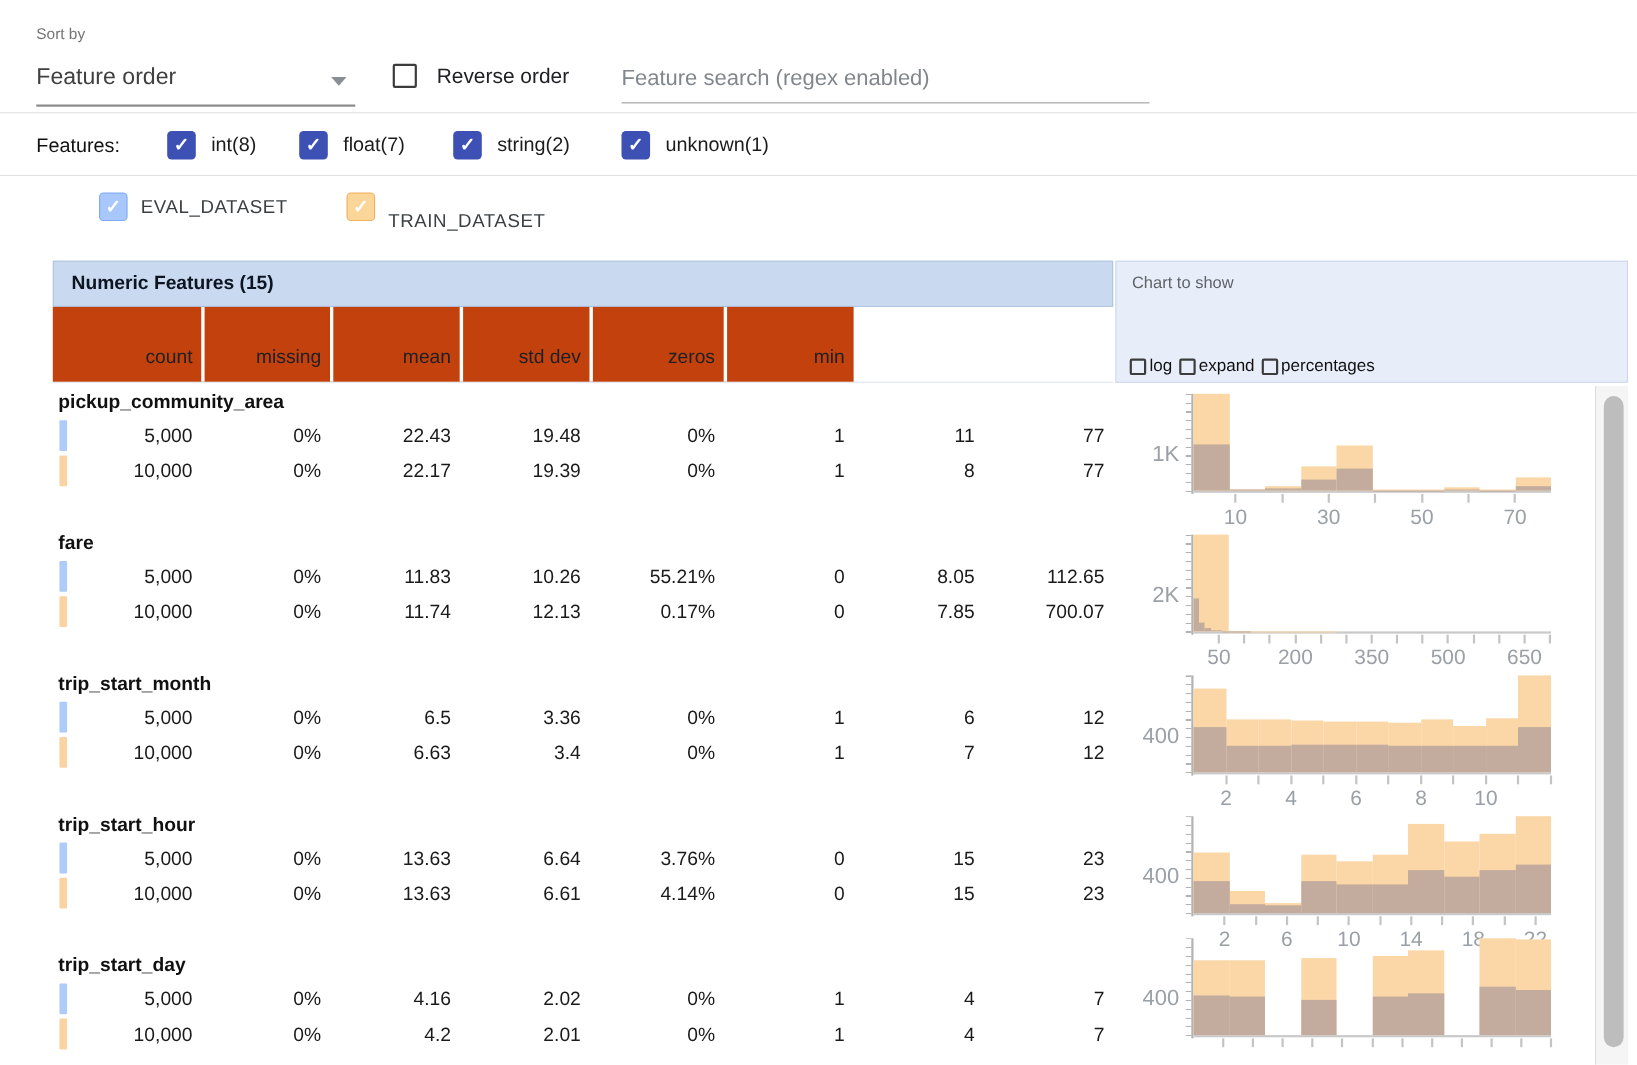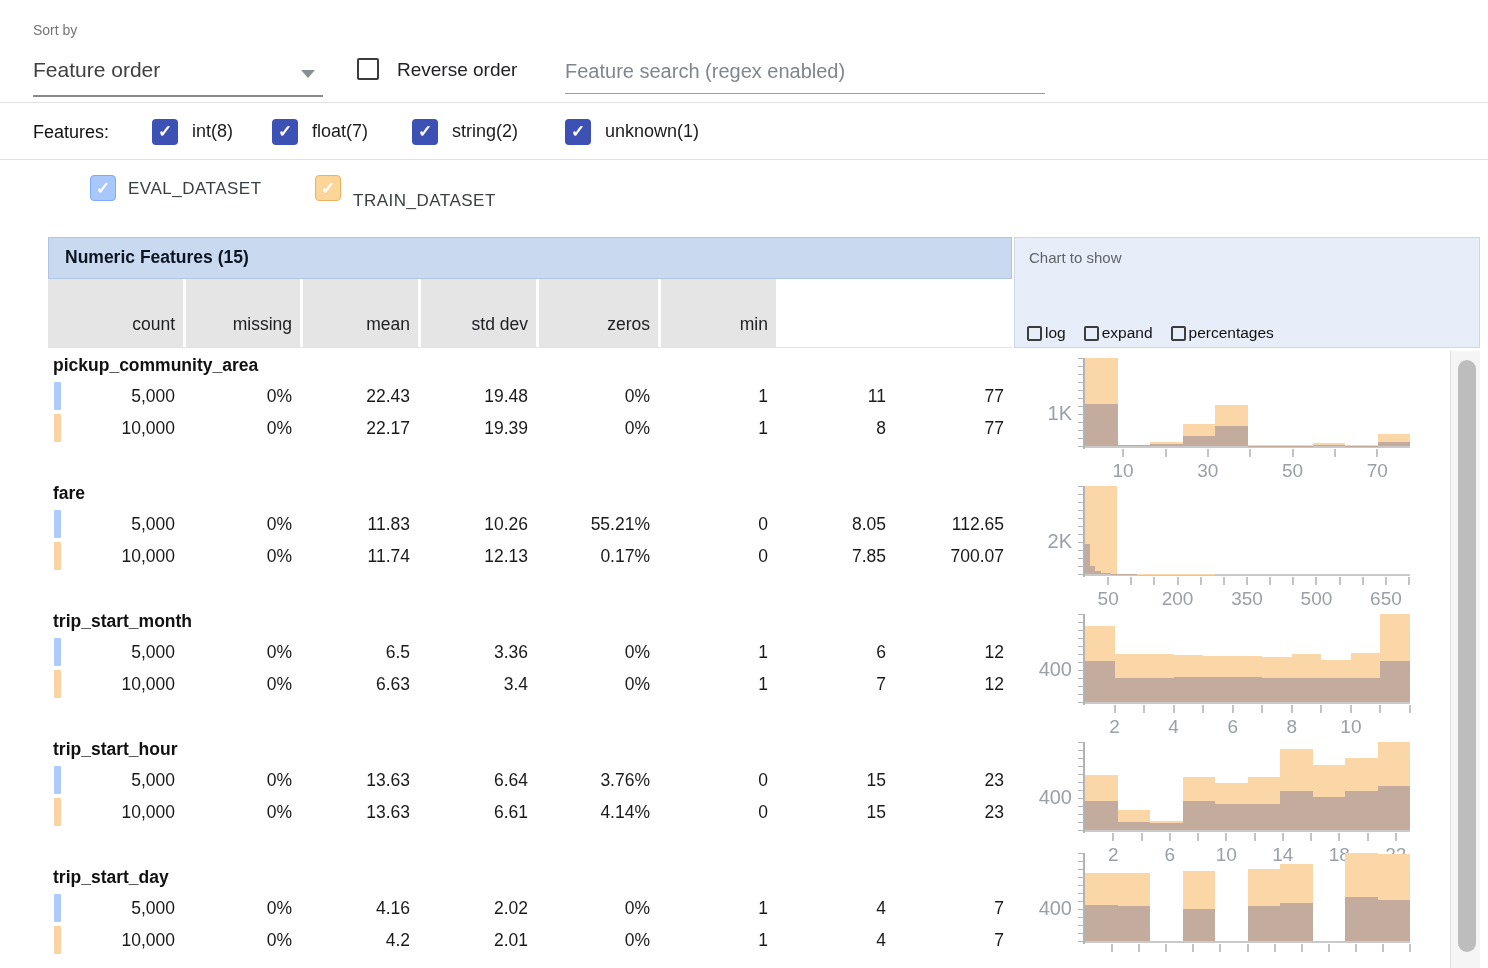--- a/index.html
+++ b/index.html
@@ -43,29 +43,29 @@
   .band-title { position:absolute; left:16px; top:9px; font-size:17.5px; font-weight:bold; color:#0d1522; }
 
   
   .chart-panel { position:absolute; left:1014px; top:237px; width:466px; height:111px;
                  background:#e8eef9; border:1px solid #ccd7ea; }
   .cts-label { position:absolute; left:14px; top:11px; font-size:15px; color:#5f6368; }
   .cts-select { position:absolute; left:14px; top:32px; width:253px; height:38px;
                 border-bottom:2px solid #8a8a8a; cursor:pointer; }
   .cts-value { position:absolute; left:0; top:2px; font-size:20px; color:#1b1b1b; }
   .cts-select .dd-arrow { right:18px; top:14px; }
-  .cts-opts { position:absolute; left:12px; top:86px; display:flex; gap:18px; align-items:center;text-align:right; }
+  .cts-opts { position:absolute; left:12px; top:86px; display:flex; gap:6px; align-items:center;text-align:right; }
   .cts-opt  { display:flex; align-items:center; gap:3px; font-size:15.5px; color:#111; }
   .cts-opt .box { width:15px; height:15px; border:2px solid #3c3c3c; border-radius:2px; background:transparent; cursor:pointer; }
 
   
   .stats-grid { display:grid; grid-template-columns:135px 117px 118px 118px 122px 118px 118px 118px; }
   .stats-header { position:absolute; left:48px; top:279px; width:964px; height:69px;
                   border-bottom:1px solid #dde3ed; }
-  .stats-header .hcell { background:#e5e5e5; border-left:3px solid #fdfdfe;
+  .stats-header .hcell { background:#c2410c; border-left:3px solid #fdfdfe;
                   display:flex; align-items:flex-end; justify-content:flex-end;
                   padding:0 8px 12px 0; font-size:17.5px; color:#202124; }
   .stats-header .hcell:first-child { border-left:none; }
 
   
   .rows-host { position:absolute; left:48px; top:348px; width:964px; }
   .feature-block { height:128px; position:relative; }
   .feature-name  { height:32px; line-height:34px; padding-left:5px;
                    font-size:17.5px; font-weight:bold; color:#111; }
   .stat-row { height:32px; }

